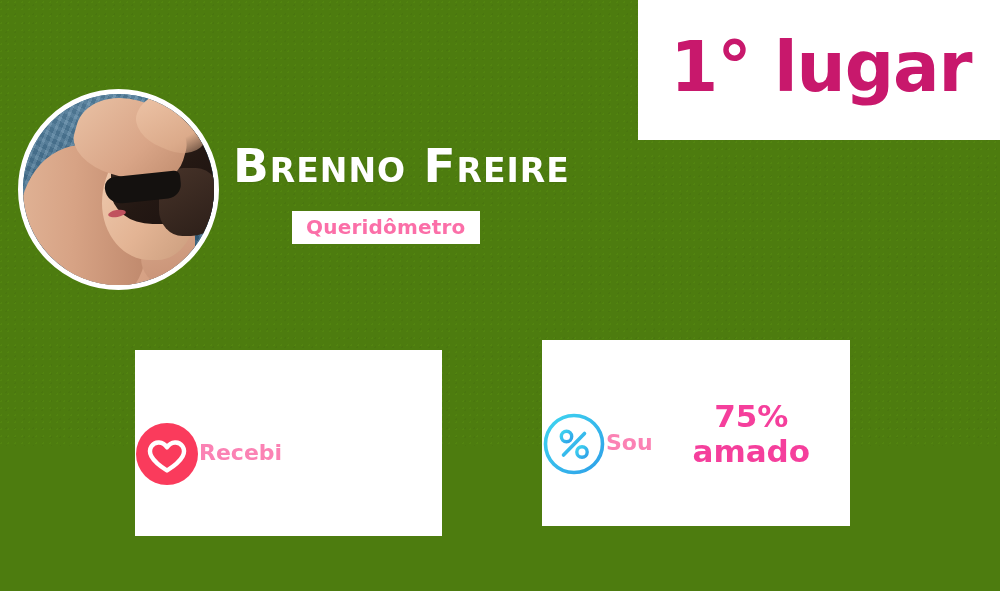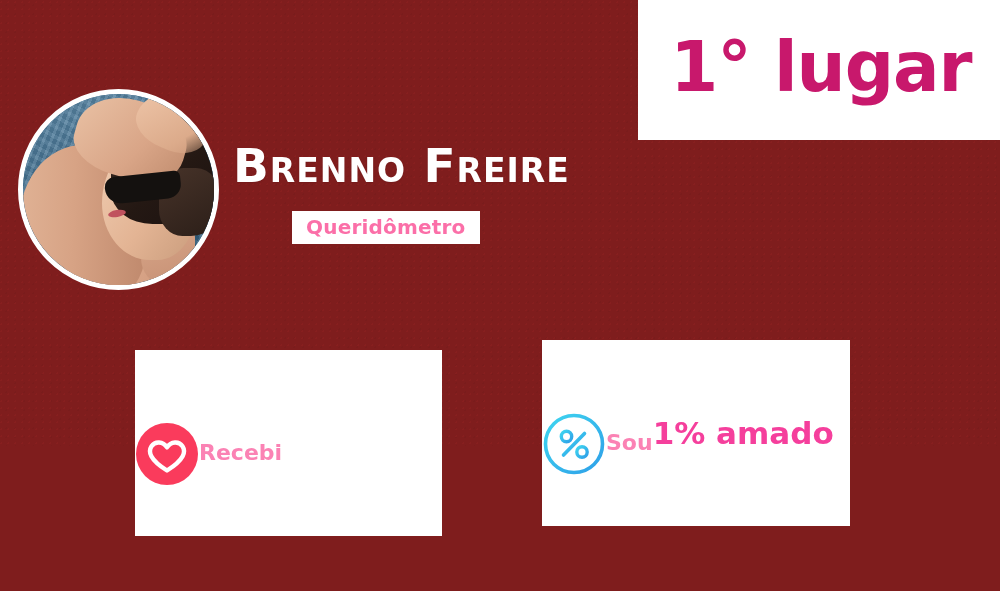--- a/index.html
+++ b/index.html
@@ -4,21 +4,21 @@
 <style>
   * { margin:0; padding:0; box-sizing:border-box; }
   html,body { width:1004px; height:591px; overflow:hidden; }
   body {
     font-family:"DejaVu Sans", sans-serif;
     background:#ffffff;
     position:relative;
   }
 
   
-  #stage { position:absolute; inset:0; width:1000px; height:591px; overflow:hidden; background:#7f1d1d;padding-left:40px; }
+  #stage { position:absolute; inset:0; width:1000px; height:591px; overflow:hidden; background:#4d7c0f;padding-left:40px; }
 
   
   .bg {
     position:absolute; left:0; top:0; width:1004px; height:446px;
     background:
       radial-gradient(ellipse 430px 330px at 96% 92%,  rgba(110,62,190,0.98) 0%, rgba(110,62,190,0.55) 45%, rgba(110,62,190,0) 74%),
       radial-gradient(ellipse 400px 300px at 4% 100%,  rgba(232,186,22,0.97) 0%, rgba(232,186,22,0.5) 46%, rgba(232,186,22,0) 76%),
       radial-gradient(ellipse 360px 300px at 2% 2%,    rgba(62,211,188,0.99) 0%, rgba(62,211,188,0.55) 46%, rgba(62,211,188,0) 78%),
       radial-gradient(ellipse 330px 270px at 74% 0%,   rgba(255,64,150,0.98) 0%, rgba(255,64,150,0.5) 48%, rgba(255,64,150,0) 78%),
       radial-gradient(ellipse 420px 330px at 100% 20%, rgba(226,72,150,0.92) 0%, rgba(226,72,150,0.45) 48%, rgba(226,72,150,0) 80%),
@@ -223,16 +223,16 @@
             <stop offset="100%" stop-color="#2e9fe8"></stop>
           </linearGradient>
         </defs>
         <circle cx="32" cy="32" r="28.5" fill="none" stroke="url(#cy)" stroke-width="3.6"></circle>
         <circle cx="24.5" cy="24.5" r="5.2" fill="none" stroke="url(#cy)" stroke-width="3.4"></circle>
         <circle cx="40" cy="40" r="5.2" fill="none" stroke="url(#cy)" stroke-width="3.4"></circle>
         <line x1="42.5" y1="21.5" x2="21.5" y2="43" stroke="url(#cy)" stroke-width="3.6" stroke-linecap="round"></line>
       </svg>
     </div>
     <div class="card-label">Sou</div>
-    <div class="card-value">1% amado</div>
+    <div class="card-value">75% amado</div>
   </div>
 
 </div>
 
 </body></html>

